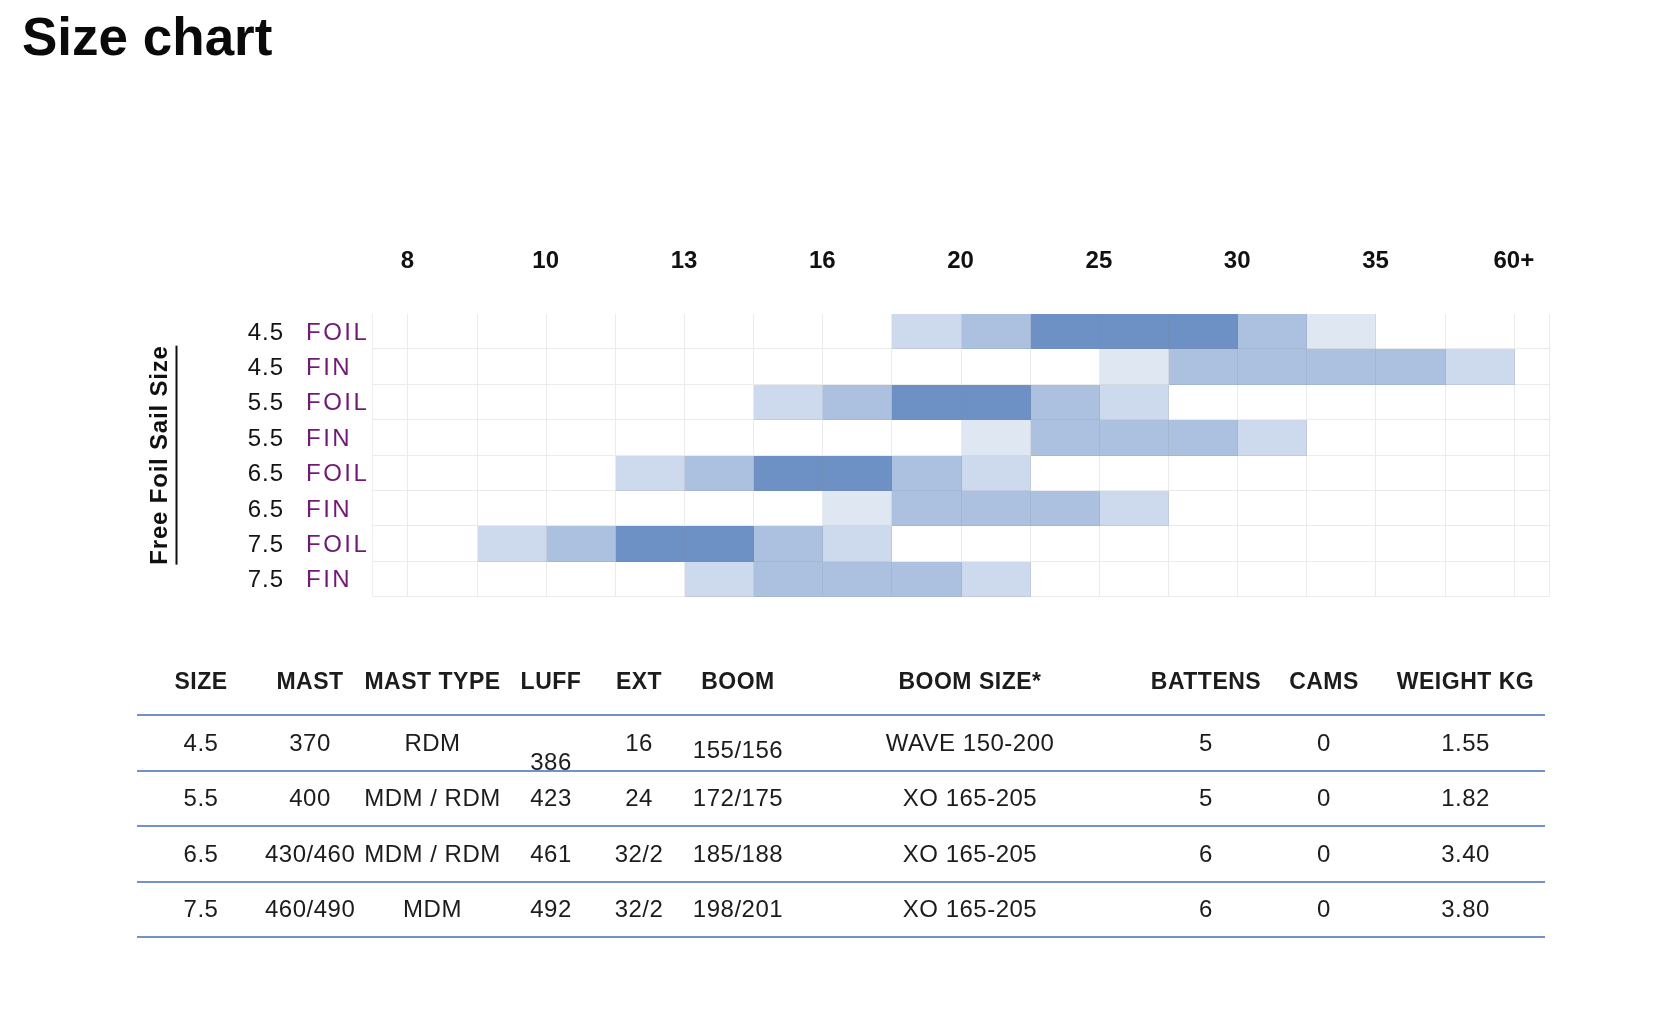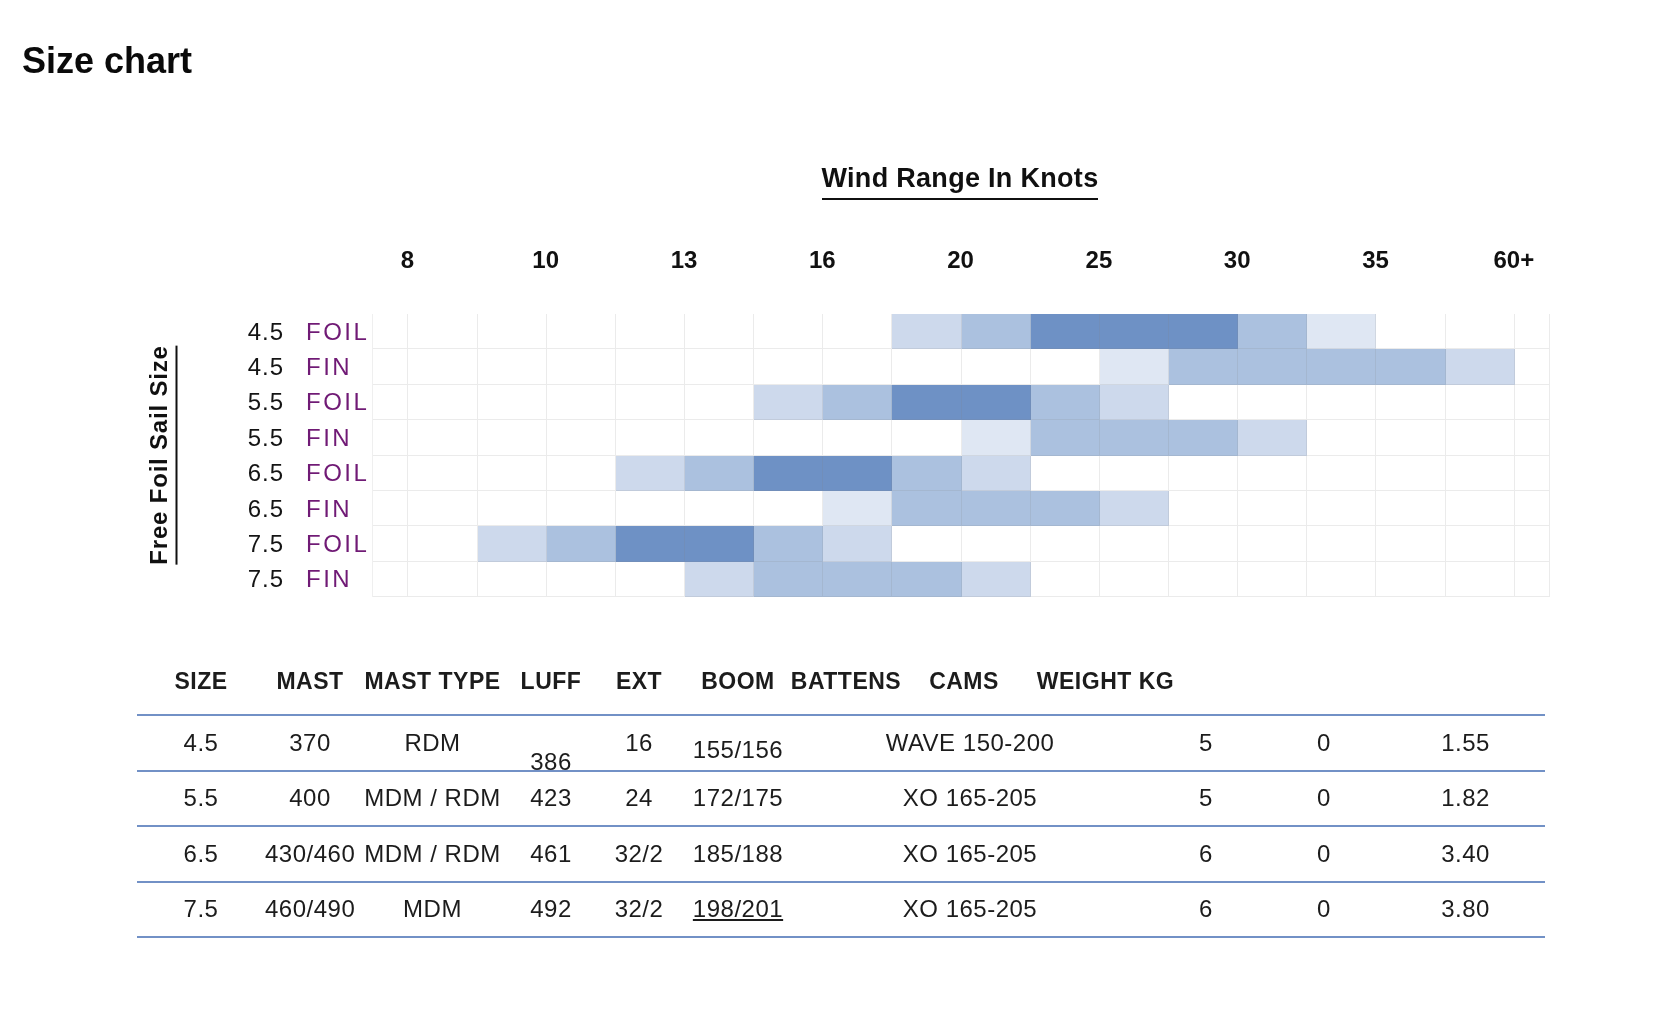--- a/index.html
+++ b/index.html
@@ -1,18 +1,18 @@
 <!DOCTYPE html>
 <html><head>
 <meta charset="utf-8">
 <style>
   html,body{margin:0;padding:0;background:#fff;}
   #page{position:relative;width:1680px;height:1019px;background:#ffffff;overflow:hidden;
         font-family:"Liberation Sans","DejaVu Sans",sans-serif;color:#1b1b1b;}
-  #page-title{position:absolute;left:22px;top:6px;font-size:36px;font-weight:700;color:#0a0a0a;letter-spacing:0;margin-top:34px;}
+  #page-title{position:absolute;left:22px;top:6px;font-size:53px;font-weight:700;color:#0a0a0a;letter-spacing:0;}
   
   #chart-title-wrap{position:absolute;left:760px;top:163px;width:400px;text-align:center;}
   #chart-title{display:inline-block;font-size:27px;font-weight:700;color:#101010;
                border-bottom:2.5px solid #101010;padding-bottom:4px;letter-spacing:0.3px;}
   #y-axis-label-wrap{position:absolute;left:161px;top:455px;width:0;height:0;}
   #y-axis-label{position:absolute;transform:translate(-50%,-50%) rotate(-90deg);white-space:nowrap;
                 font-size:24px;font-weight:600;color:#101010;border-bottom:2px solid #101010;
                 padding-bottom:3px;letter-spacing:0.8px;}
   #wind-labels{position:absolute;left:372px;top:246px;width:1178px;height:32px;}
   .wind-tick{position:absolute;transform:translateX(-50%);font-size:24px;font-weight:600;color:#111;white-space:nowrap;}
@@ -38,23 +38,20 @@
   #footnote{position:absolute;left:190px;top:938px;font-size:17px;font-weight:700;
             color:#8a8d92;letter-spacing:0.4px;}
 </style>
 </head>
 <body>
 
 <div id="page">
 
   <div id="page-title">Size chart</div>
 
-  <div id="chart-title-wrap">
-    <span id="chart-title">Wind Range In Knots</span>
-  </div>
 
   <div id="y-axis-label-wrap">
     <span id="y-axis-label">Free Foil Sail Size</span>
   </div>
 
   <div id="wind-labels">
       <span class="wind-tick" style="left: 35.4px;">8</span>
       <span class="wind-tick" style="left: 173.7px;">10</span>
       <span class="wind-tick" style="left: 312px;">13</span>
       <span class="wind-tick" style="left: 450.3px;">16</span>
@@ -248,20 +245,21 @@
     </div>
 
   <div id="spec-table">
       <div class="spec-row header">
         <div class="spec-cell" style="width: 128px;">SIZE</div>
         <div class="spec-cell" style="width: 90px;">MAST</div>
         <div class="spec-cell" style="width: 155px;">MAST TYPE</div>
         <div class="spec-cell" style="width: 82px;">LUFF</div>
         <div class="spec-cell" style="width: 94px; text-align: center;">EXT</div>
         <div class="spec-cell" style="width: 104px;">BOOM</div>
+        <div class="spec-cell" style="width: 360px;">BOOM SIZE*</div>
         <div class="spec-cell" style="width: 112px;">BATTENS</div>
         <div class="spec-cell" style="width: 124px;">CAMS</div>
         <div class="spec-cell" style="width: 159px; text-align: center;">WEIGHT KG</div>
       </div>
       <div class="spec-sep"></div>
       <div class="spec-row body">
         <div class="spec-cell" style="width: 128px;">4.5</div>
         <div class="spec-cell" style="width: 90px;">370</div>
         <div class="spec-cell" style="width: 155px;">RDM</div>
         <div class="spec-cell" style="width: 82px; margin-top: 38px;">386</div>
@@ -298,21 +296,21 @@
         <div class="spec-cell" style="width: 124px;">0</div>
         <div class="spec-cell" style="width: 159px;">3.40</div>
       </div>
       <div class="spec-sep"></div>
       <div class="spec-row body">
         <div class="spec-cell" style="width: 128px;">7.5</div>
         <div class="spec-cell" style="width: 90px;">460/490</div>
         <div class="spec-cell" style="width: 155px;">MDM</div>
         <div class="spec-cell" style="width: 82px;">492</div>
         <div class="spec-cell" style="width: 94px;">32/2</div>
-        <div class="spec-cell" style="width: 104px; text-decoration: underline;">198/201</div>
+        <div class="spec-cell" style="width: 104px;">198/201</div>
         <div class="spec-cell" style="width: 360px;">XO 165-205</div>
         <div class="spec-cell" style="width: 112px;">6</div>
         <div class="spec-cell" style="width: 124px;">0</div>
         <div class="spec-cell" style="width: 159px;">3.80</div>
       </div>
       <div class="spec-sep"></div>
     </div>
 
 
 </div>

